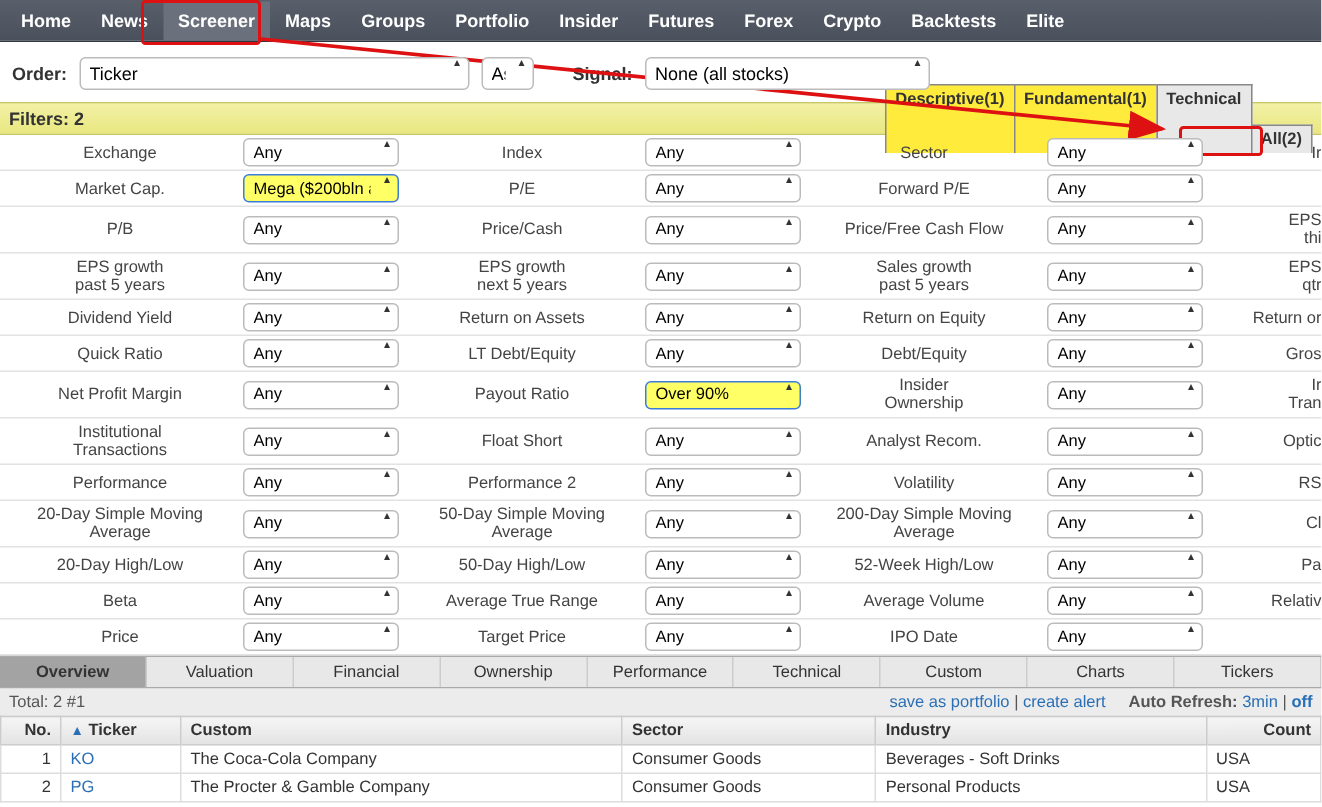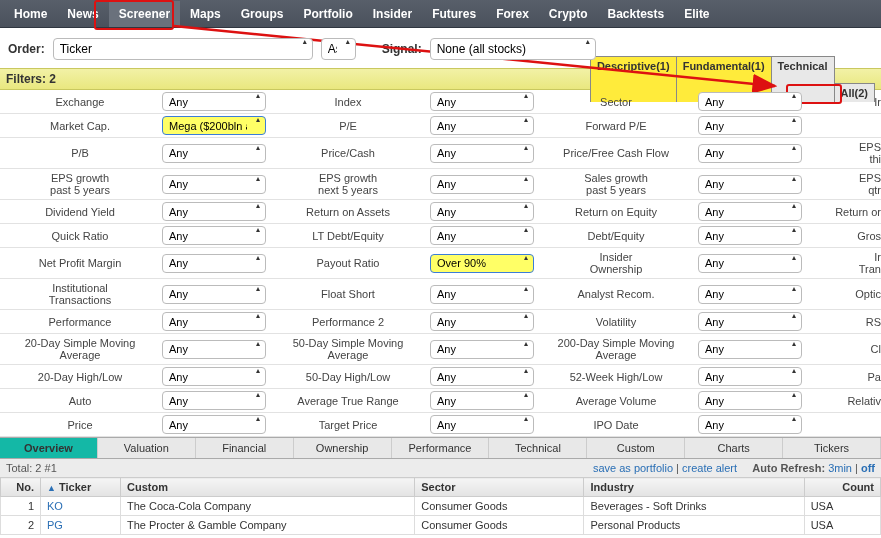--- a/index.html
+++ b/index.html
@@ -24,21 +24,21 @@
 .all-hl { border: 2px solid #d11; border-radius: 3px; position: absolute; pointer-events: none; }
 .arrow-svg { position: absolute; pointer-events: none; }
 .grid { display: grid; grid-template-columns: 160px 108px 160px 108px 160px 108px 77px; }
 .grid .gl { text-align: center; font-size: 11px; padding: 3px 4px; color: #444; border-bottom: 1px solid #e2e2e2; display: flex; align-items: center; justify-content: center; min-height: 24px; }
 .grid .gc { border-bottom: 1px solid #e2e2e2; display: flex; align-items: center; padding: 1px 2px; min-height: 24px; }
 .grid .gc .sel { width: 100%; font-size: 11px; height: 19px; }
 .grid .gx { border-bottom: 1px solid #e2e2e2; font-size: 11px; text-align: right; padding: 3px 0 3px 4px; color: #444; display: flex; align-items: center; justify-content: flex-end; min-height: 24px; overflow: hidden; white-space: nowrap; }
 .sel.hilite { background: #ffff66; border: 1px solid #3b7dd8; }
 .view-tabs { display: flex; border-top: 1px solid #aaa; border-bottom: 1px solid #aaa; background: #e8e8e8; }
 .view-tabs div { flex: 1; text-align: center; padding: 4px 0; font-size: 11px; border-right: 1px solid #ccc; }
-.view-tabs div.vt-active { background: #14b8a6; font-weight: bold; }
+.view-tabs div.vt-active { background: #a3a3a3; font-weight: bold; }
 .total-bar { background: #ececec; padding: 3px 6px; font-size: 11px; color: #555; display: flex; align-items: center; }
 .total-bar .links { margin-left: auto; }
 .total-bar a { color: #2a6fb5; text-decoration: none; }
 table.res { width: 100%; border-collapse: collapse; font-size: 11px; }
 table.res th { background: linear-gradient(#f5f5f5,#e3e3e3); border: 1px solid #ccc; padding: 3px 6px; font-weight: bold; text-align: left; }
 table.res td { border: 1px solid #ddd; padding: 3px 6px; }
 table.res td.tk a { color: #2a6fb5; text-decoration: none; }
 .sort-ind { color: #2a6fb5; font-size: 9px; }
 .footer-line { font-size: 10px; color: #888; padding: 3px 6px; }
 </style>
@@ -69,21 +69,21 @@
       </marker>
     </defs>
   <line x1="4" y1="12" x2="605" y2="72" stroke="#d11" stroke-width="2.5" marker-end="url(#ah)"></line>
 </svg>
 
 <div class="topbar">
   <span class="lbl">Order:</span>
   <span class="sel-wrap dbl"><select class="sel" style="width:260px"><option>Ticker</option></select></span>
   <span class="sel-wrap dbl"><select class="sel" style="width:35px"><option>Asc</option></select></span>
   <span class="lbl" style="margin-left:18px">Signal:</span>
-  <span class="sel-wrap dbl"><select class="sel" style="width:166px"><option>None (all stocks)</option></select></span>
+  <span class="sel-wrap dbl"><select class="sel" style="width:190px"><option>None (all stocks)</option></select></span>
 </div>
 
 <div class="filters-bar">
   <span>Filters:</span>&nbsp;
   <span>2</span>
   <div class="filter-tabs">
     <span class="ft-yellow">Descriptive(1)</span>
     <span class="ft-yellow">Fundamental(1)</span>
     <span class="ft-head">Technical</span>
     <span class="ft-all">All(2)</span>
@@ -228,21 +228,21 @@
     </div>
     <div class="gl">50-Day High/Low</div>
     <div class="gc">
       <span class="sel-wrap dbl" style="width: 100%;"><select class="sel"><option>Any</option></select></span>
     </div>
     <div class="gl">52-Week High/Low</div>
     <div class="gc">
       <span class="sel-wrap dbl" style="width: 100%;"><select class="sel"><option>Any</option></select></span>
     </div>
     <div class="gx">Pa</div>
-    <div class="gl">Auto</div>
+    <div class="gl">Beta</div>
     <div class="gc">
       <span class="sel-wrap dbl" style="width: 100%;"><select class="sel"><option>Any</option></select></span>
     </div>
     <div class="gl">Average True Range</div>
     <div class="gc">
       <span class="sel-wrap dbl" style="width: 100%;"><select class="sel"><option>Any</option></select></span>
     </div>
     <div class="gl">Average Volume</div>
     <div class="gc">
       <span class="sel-wrap dbl" style="width: 100%;"><select class="sel"><option>Any</option></select></span>

